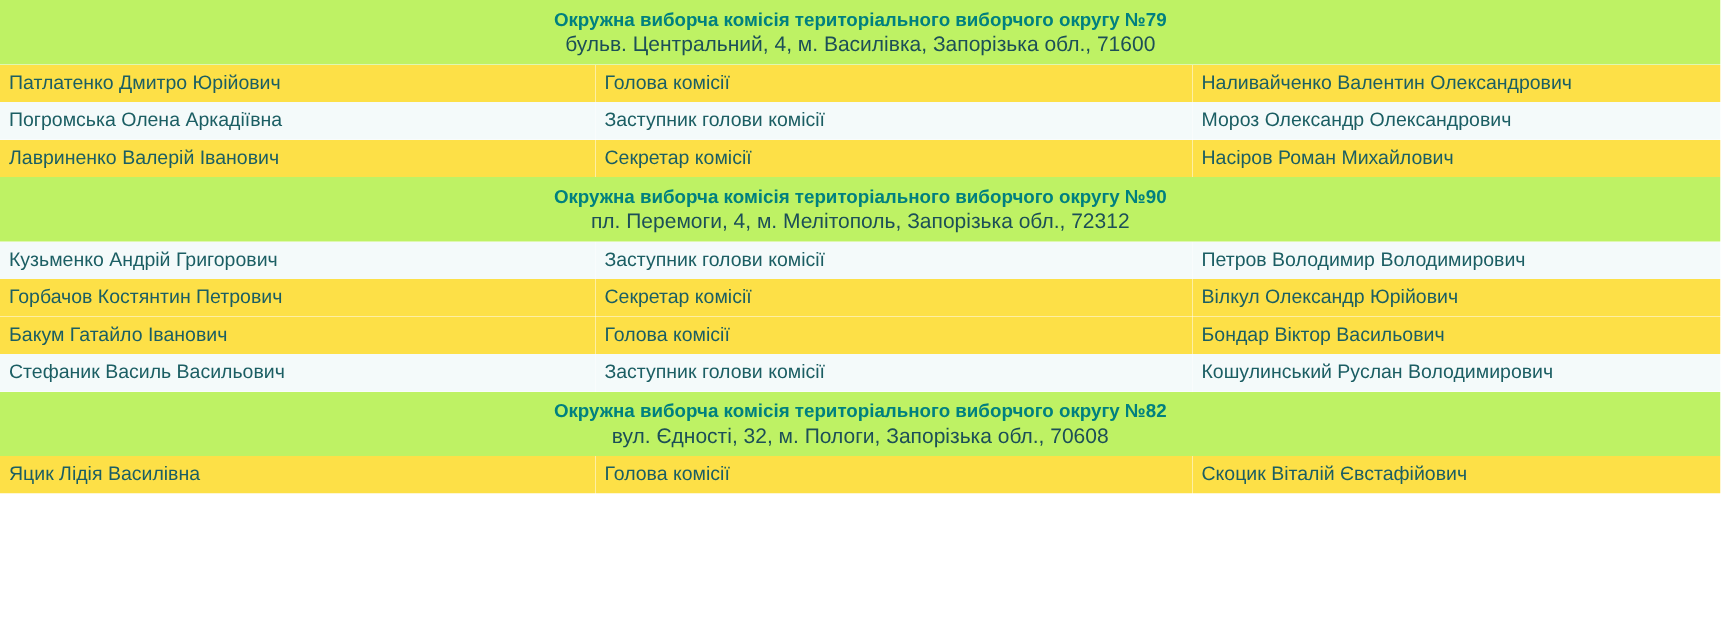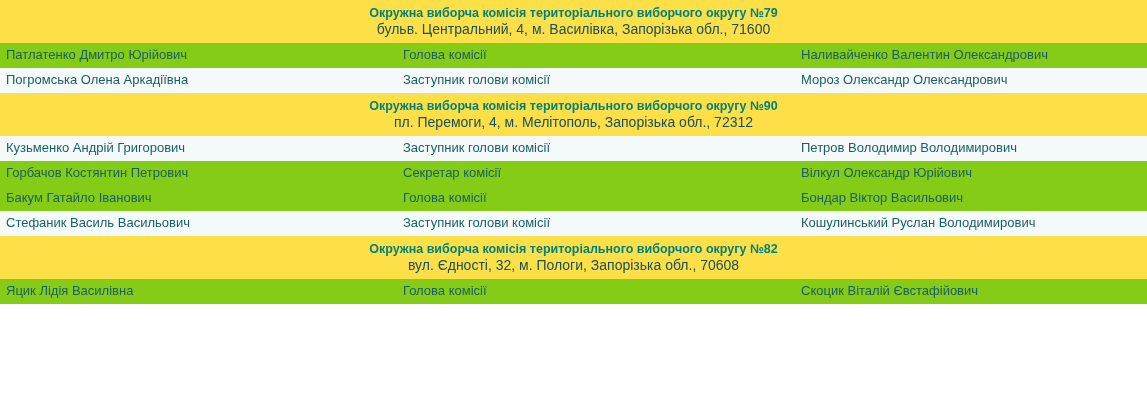--- a/index.html
+++ b/index.html
@@ -24,35 +24,35 @@
     line-height: 16px;
     white-space: nowrap;
     overflow: hidden;
   }
   col.c1 { width: 397px; }
   col.c2 { width: 398px; }
   col.c3 { width: 352px; }
 
   tr.group td {
     text-align: center;
-    background: #fde047;
+    background: #bef264;
     padding: 5px 6px 6px 6px;
     line-height: 16px;
   }
   .group-title {
     color: #00807f;
     font-weight: bold;
     font-size: 12.5px;
   }
   .group-addr {
     color: #1c4f57;
     font-size: 14px;
     font-weight: normal;
   }
-  tr.row-a td { background: #84cc16; }
+  tr.row-a td { background: #fde047; }
   tr.row-b td { background: #f4fafa; margin-left: 30px; }
   .cell { color: #1b5e63; }
 </style>
 </head>
 <body>
 
 <table class="table">
   <colgroup>
     <col class="c1">
     <col class="c2">
@@ -68,20 +68,25 @@
     </tr>
     <tr class="row-a">
       <td class="cell">Патлатенко Дмитро Юрійович</td>
       <td class="cell">Голова комісії</td>
       <td class="cell">Наливайченко Валентин Олександрович</td>
     </tr>
     <tr class="row-b">
       <td class="cell">Погромська Олена Аркадіївна</td>
       <td class="cell">Заступник голови комісії</td>
       <td class="cell">Мороз Олександр Олександрович</td>
+    </tr>
+    <tr class="row-a">
+      <td class="cell">Лавриненко Валерій Іванович</td>
+      <td class="cell">Секретар комісії</td>
+      <td class="cell">Насіров Роман Михайлович</td>
     </tr>
 
     <tr class="group">
       <td colspan="3">
         <div class="group-title">Окружна виборча комісія територіального виборчого округу №90</div>
         <div class="group-addr">пл. Перемоги, 4, м. Мелітополь, Запорізька обл., 72312</div>
       </td>
     </tr>
     <tr class="row-b">
       <td class="cell">Кузьменко Андрій Григорович</td>

